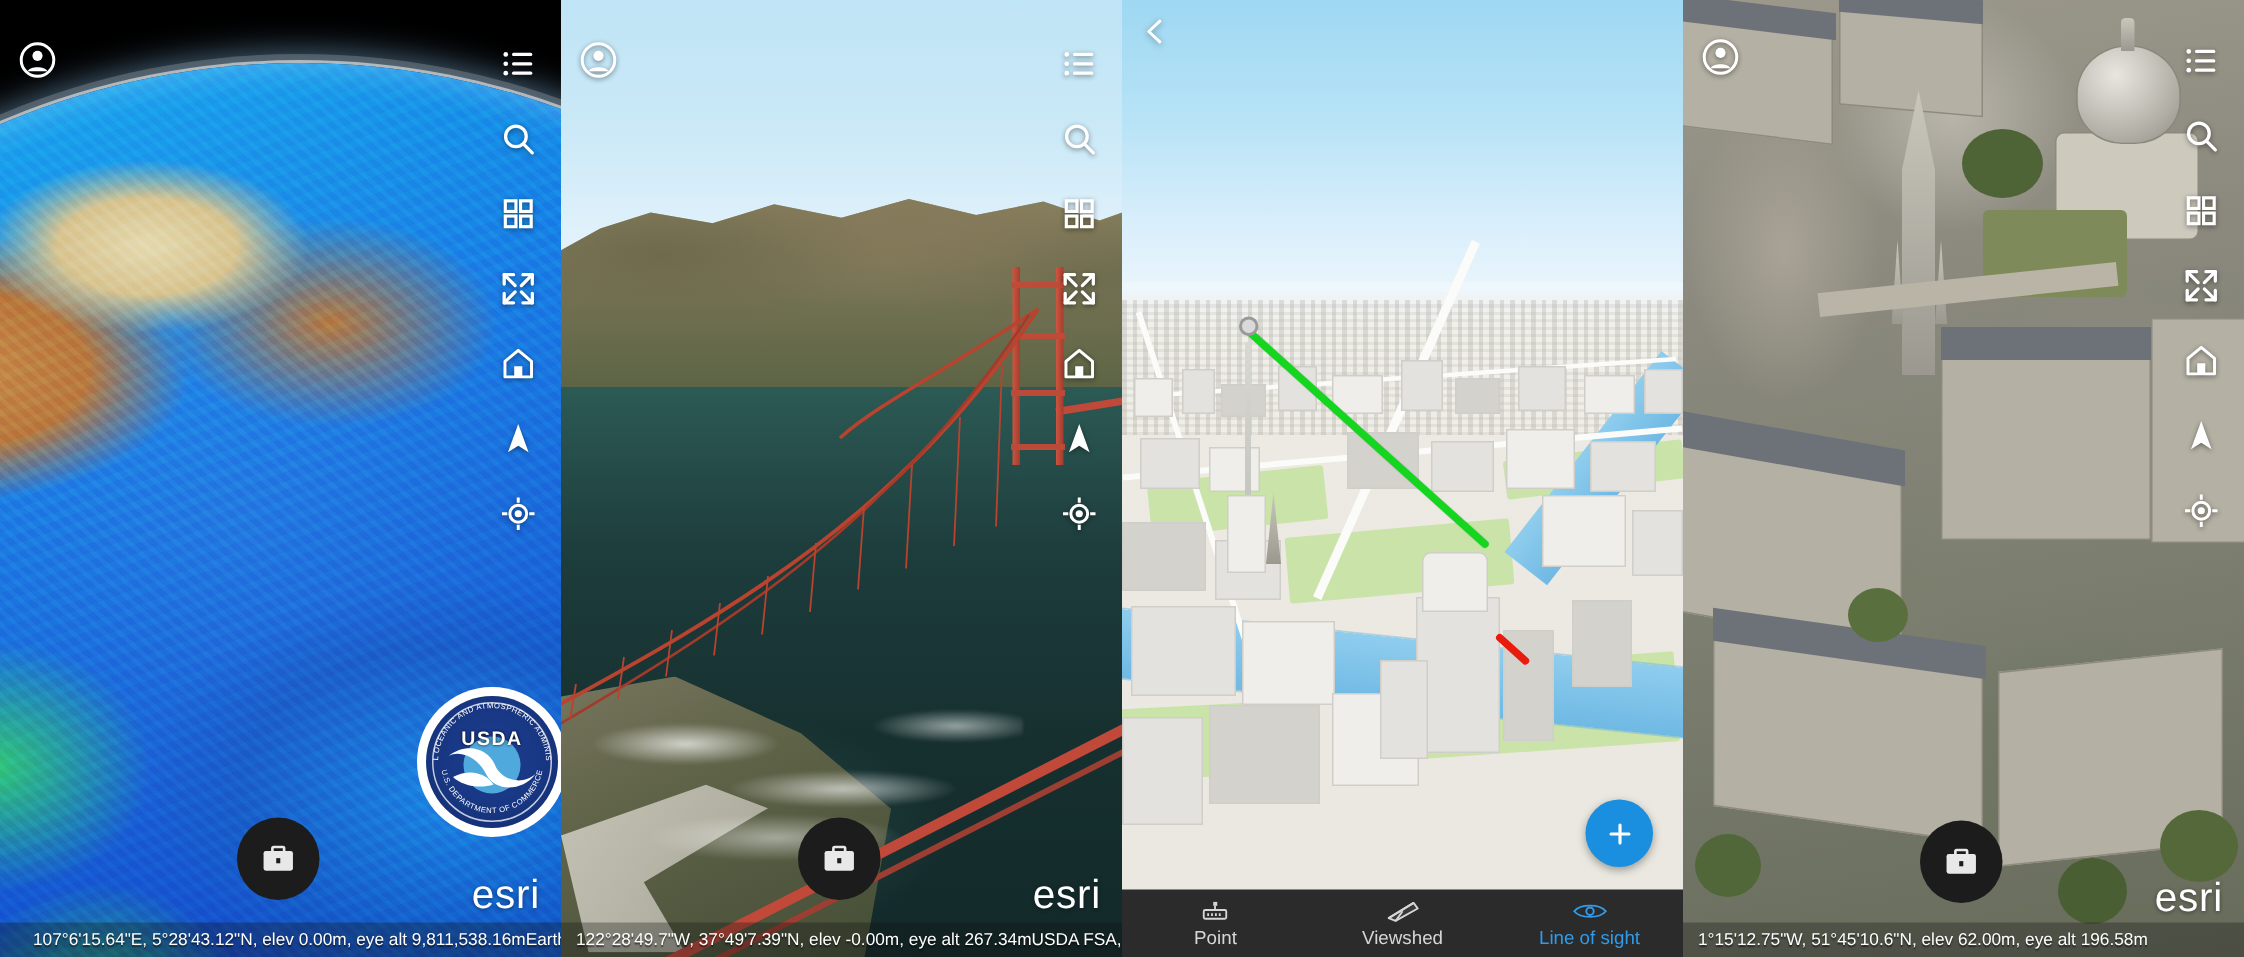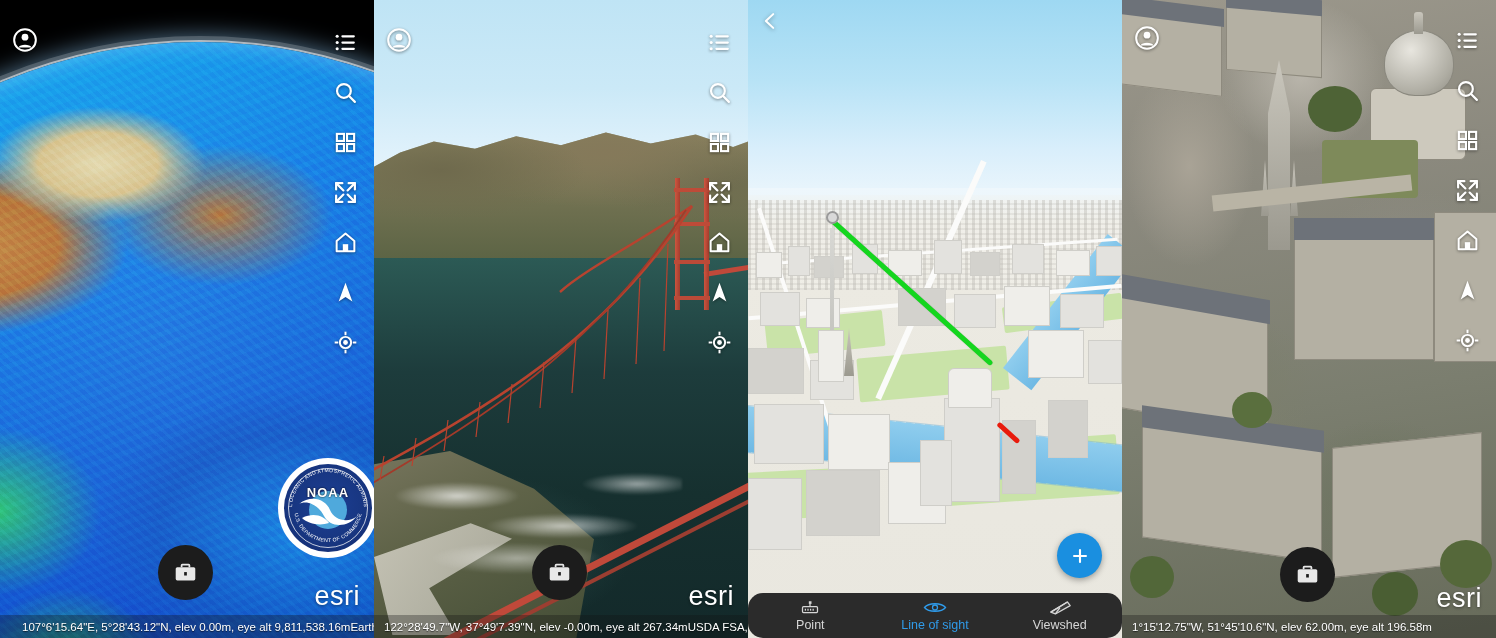--- a/index.html
+++ b/index.html
@@ -188,21 +188,21 @@
   }
   .fab{
     position:absolute; right:20px; bottom:60px;
     width:45px;height:45px;border-radius:50%;
     background:#1a8fe0; display:flex;align-items:center;justify-content:center;
     box-shadow:0 2px 6px rgba(0,0,0,.35);
     cursor:pointer; z-index:9;
   }
   .p3-toolbar{
     position:absolute; left:0; right:0; bottom:0; height:45px;
-    background:#2b2b2b; display:flex; z-index:9;border-radius:15px;
+    background:#2b2b2b; display:flex; z-index:9;
   }
   .tool{
     flex:1; display:flex; flex-direction:column; align-items:center;
     justify-content:center; gap:3px; color:#d6d6d6; font-size:12.5px;
     cursor:pointer;
   }
   .tool.active{ color:#2f9bea; }
   .tool .tl-ico{ height:16px; display:flex;align-items:center;justify-content:center;}
 
   
@@ -297,21 +297,21 @@
             <path id="arcBot" d="M 10,44 A 34,34 0 0 0 78,44"></path>
           </defs>
           <text><textPath href="#arcTop" startOffset="50%" text-anchor="middle">NATIONAL OCEANIC AND ATMOSPHERIC ADMINISTRATION</textPath></text>
           <text><textPath href="#arcBot" startOffset="50%" text-anchor="middle">U.S. DEPARTMENT OF COMMERCE</textPath></text>
         </svg>
         <svg class="noaa-bird" viewBox="0 0 64 40">
           <circle cx="32" cy="20" r="19" fill="#4fa9dc"></circle>
           <path d="M3 14 C 16 4, 30 10, 34 20 C 38 30, 52 34, 61 26 C 52 38, 34 38, 28 26 C 22 14, 10 10, 3 14 Z" fill="#ffffff"></path>
           <path d="M6 28 C 18 22, 28 26, 33 33 C 24 36, 12 34, 6 28 Z" fill="#ffffff"></path>
         </svg>
-        <div class="noaa-text">NOAA</div>
+        <div class="noaa-text">USDA</div>
       </div>
     </div>
 
     <div class="topleft">
       <svg width="28" height="28" viewBox="0 0 24 24" fill="none" stroke="#fff" stroke-width="1.7">
         <circle cx="12" cy="12" r="9.3"></circle>
         <circle cx="12" cy="9.6" r="2.9" fill="#fff" stroke="none"></circle>
         <path d="M6.4 18.4 C7.6 15.4 16.4 15.4 17.6 18.4" fill="#fff" stroke="none"></path>
       </svg>
     </div>
@@ -613,39 +613,39 @@
             <rect x="10.6" y="1.5" width="3.2" height="3.2" fill="#d6d6d6" stroke="none"></rect>
             <line x1="12" y1="4.8" x2="12" y2="8"></line>
             <line x1="6.5" y1="10.5" x2="6.5" y2="12.8"></line>
             <line x1="9.6" y1="10.5" x2="9.6" y2="12.8"></line>
             <line x1="12.7" y1="10.5" x2="12.7" y2="12.8"></line>
             <line x1="15.8" y1="10.5" x2="15.8" y2="12.8"></line>
           </svg>
         </span>
         <span>Point</span>
       </div>
-      <div class="tool active">
-        <span class="tl-ico">
-          <svg width="24" height="15" viewBox="0 0 26 14" fill="none" stroke="#2f9bea" stroke-width="1.4">
-            <path d="M1.6 7 C6 1.6, 20 1.6, 24.4 7 C20 12.4, 6 12.4, 1.6 7 Z"></path>
-            <circle cx="13" cy="7" r="2.7"></circle>
-          </svg>
-        </span>
-        <span>Line of sight</span>
-      </div>
       <div class="tool">
         <span class="tl-ico">
           <svg width="24" height="15" viewBox="0 0 26 16" fill="none" stroke="#d6d6d6" stroke-width="1.4" stroke-linejoin="round">
             <path d="M3 13 L21 2 L24 6 L8 15 Z" fill="#3a3a3a"></path>
             <path d="M3 13 L21 2"></path>
             <path d="M8 15 L13 8"></path>
           </svg>
         </span>
         <span>Viewshed</span>
       </div>
+      <div class="tool active">
+        <span class="tl-ico">
+          <svg width="24" height="15" viewBox="0 0 26 14" fill="none" stroke="#2f9bea" stroke-width="1.4">
+            <path d="M1.6 7 C6 1.6, 20 1.6, 24.4 7 C20 12.4, 6 12.4, 1.6 7 Z"></path>
+            <circle cx="13" cy="7" r="2.7"></circle>
+          </svg>
+        </span>
+        <span>Line of sight</span>
+      </div>
     </div>
   </div>
 
   <div class="panel p4">
     <div class="scene">
       <div class="ox"></div>
 
       <div class="ox-b" style="left:-10px;top:10px;width:110px;height:80px;transform:skewY(7deg);"></div>
       <div class="ox-roof" style="left:-10px;top:2px;width:112px;height:18px;transform:skewY(7deg);"></div>
       <div class="ox-b" style="left:104px;top:4px;width:96px;height:70px;transform:skewY(5deg);"></div>

